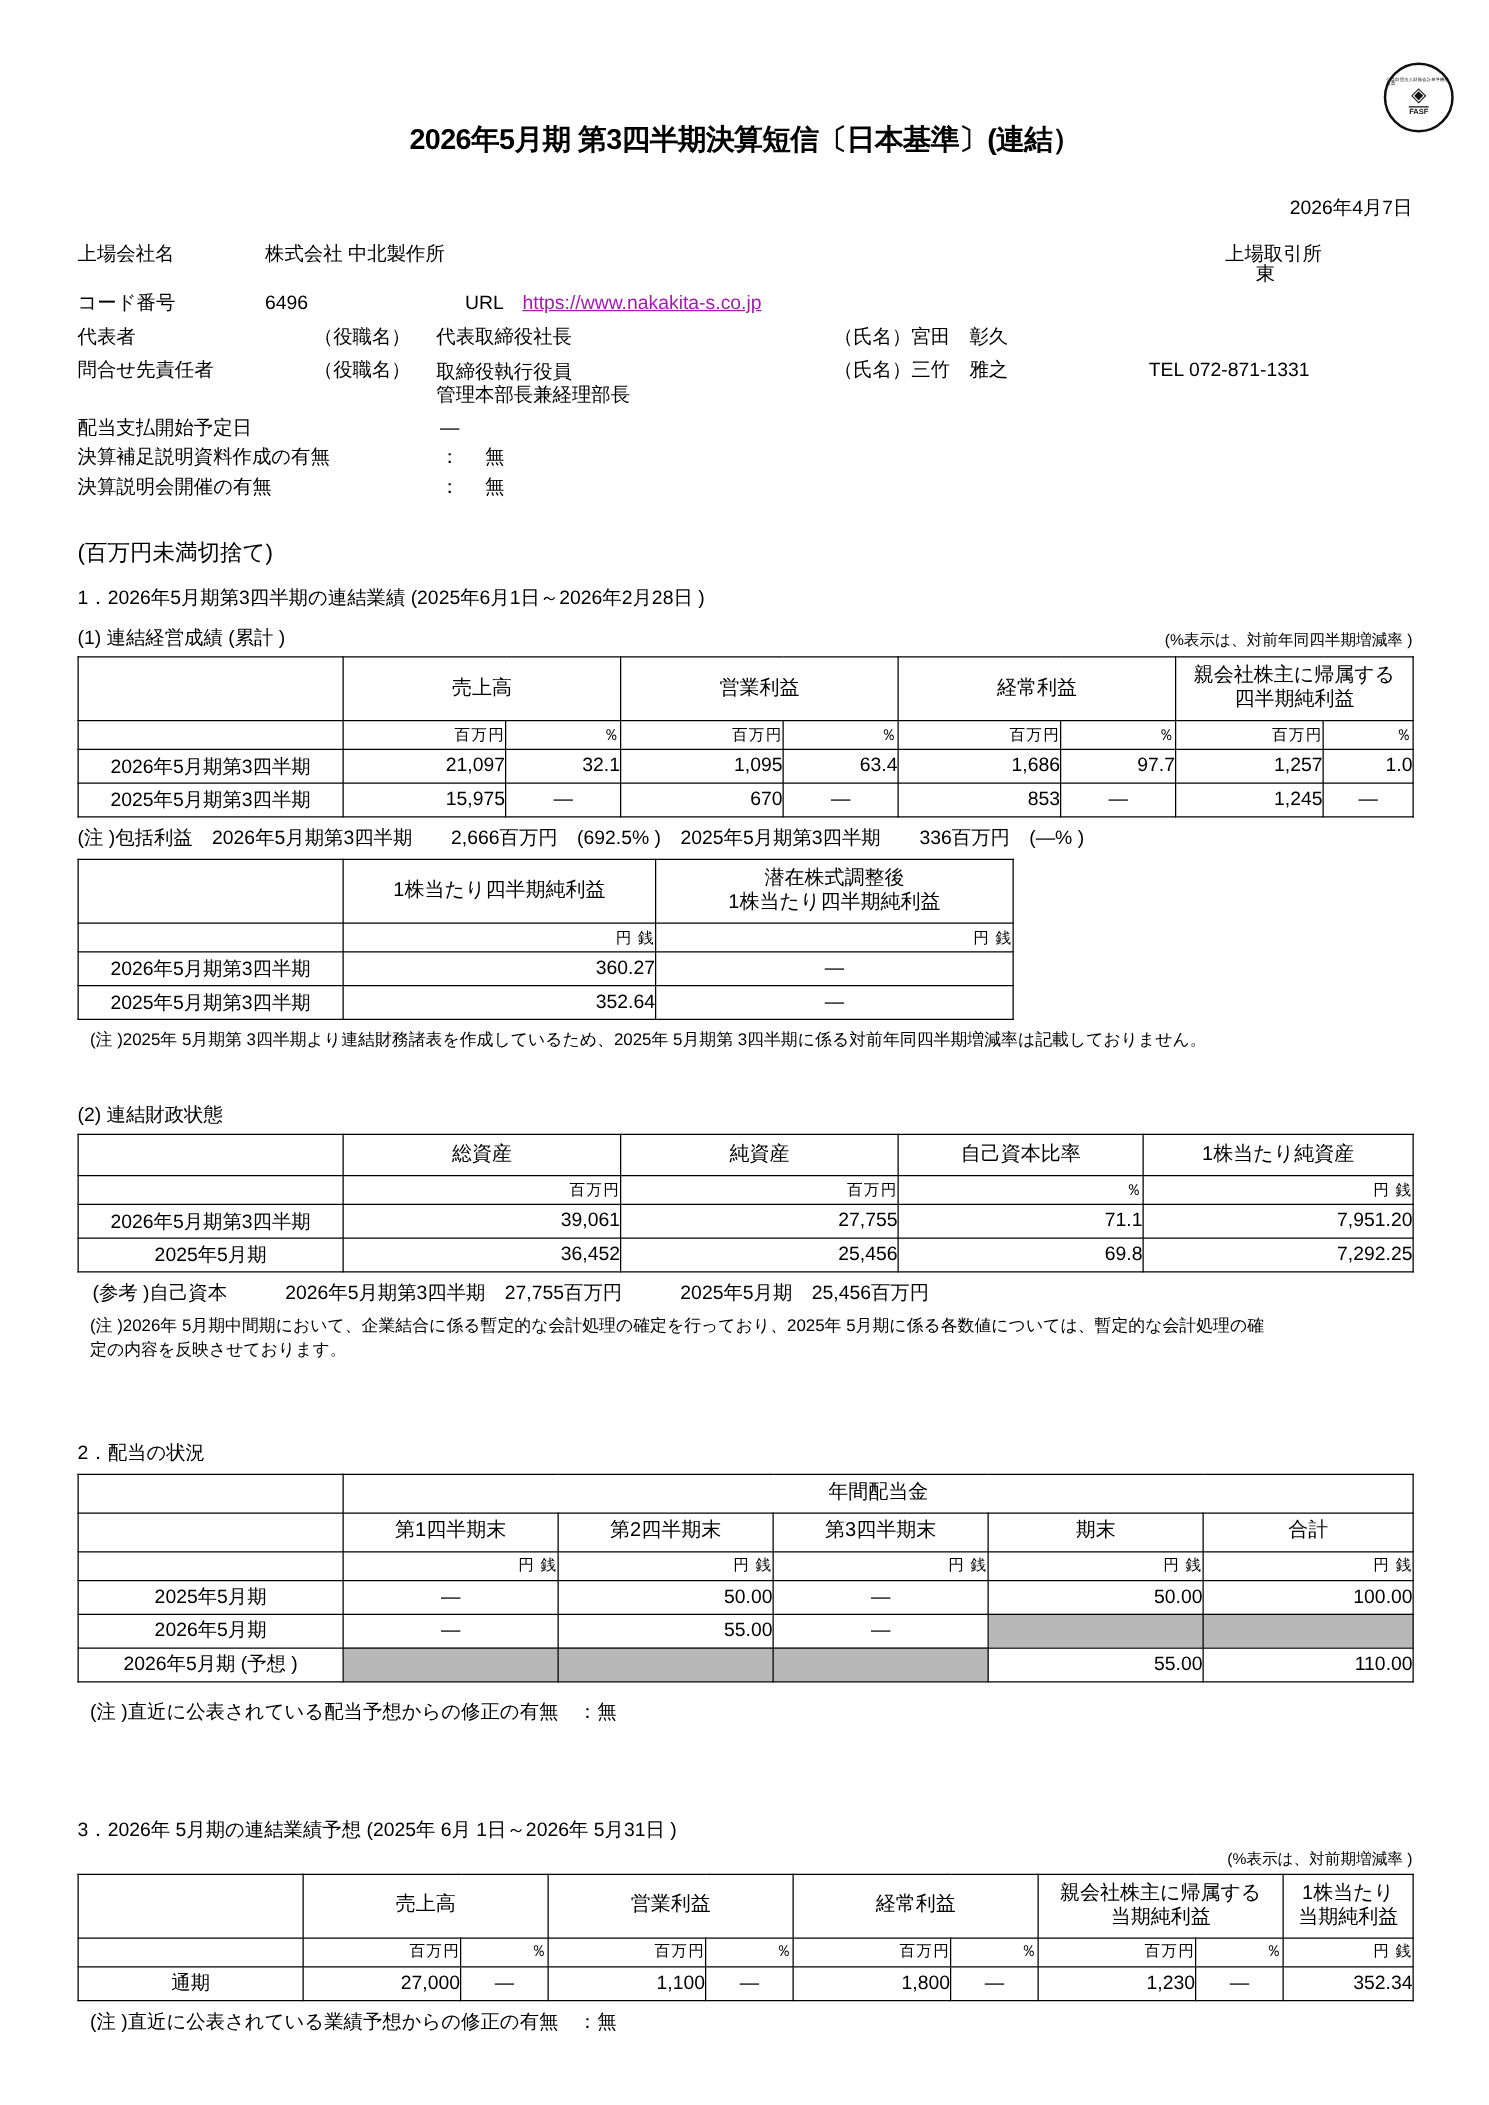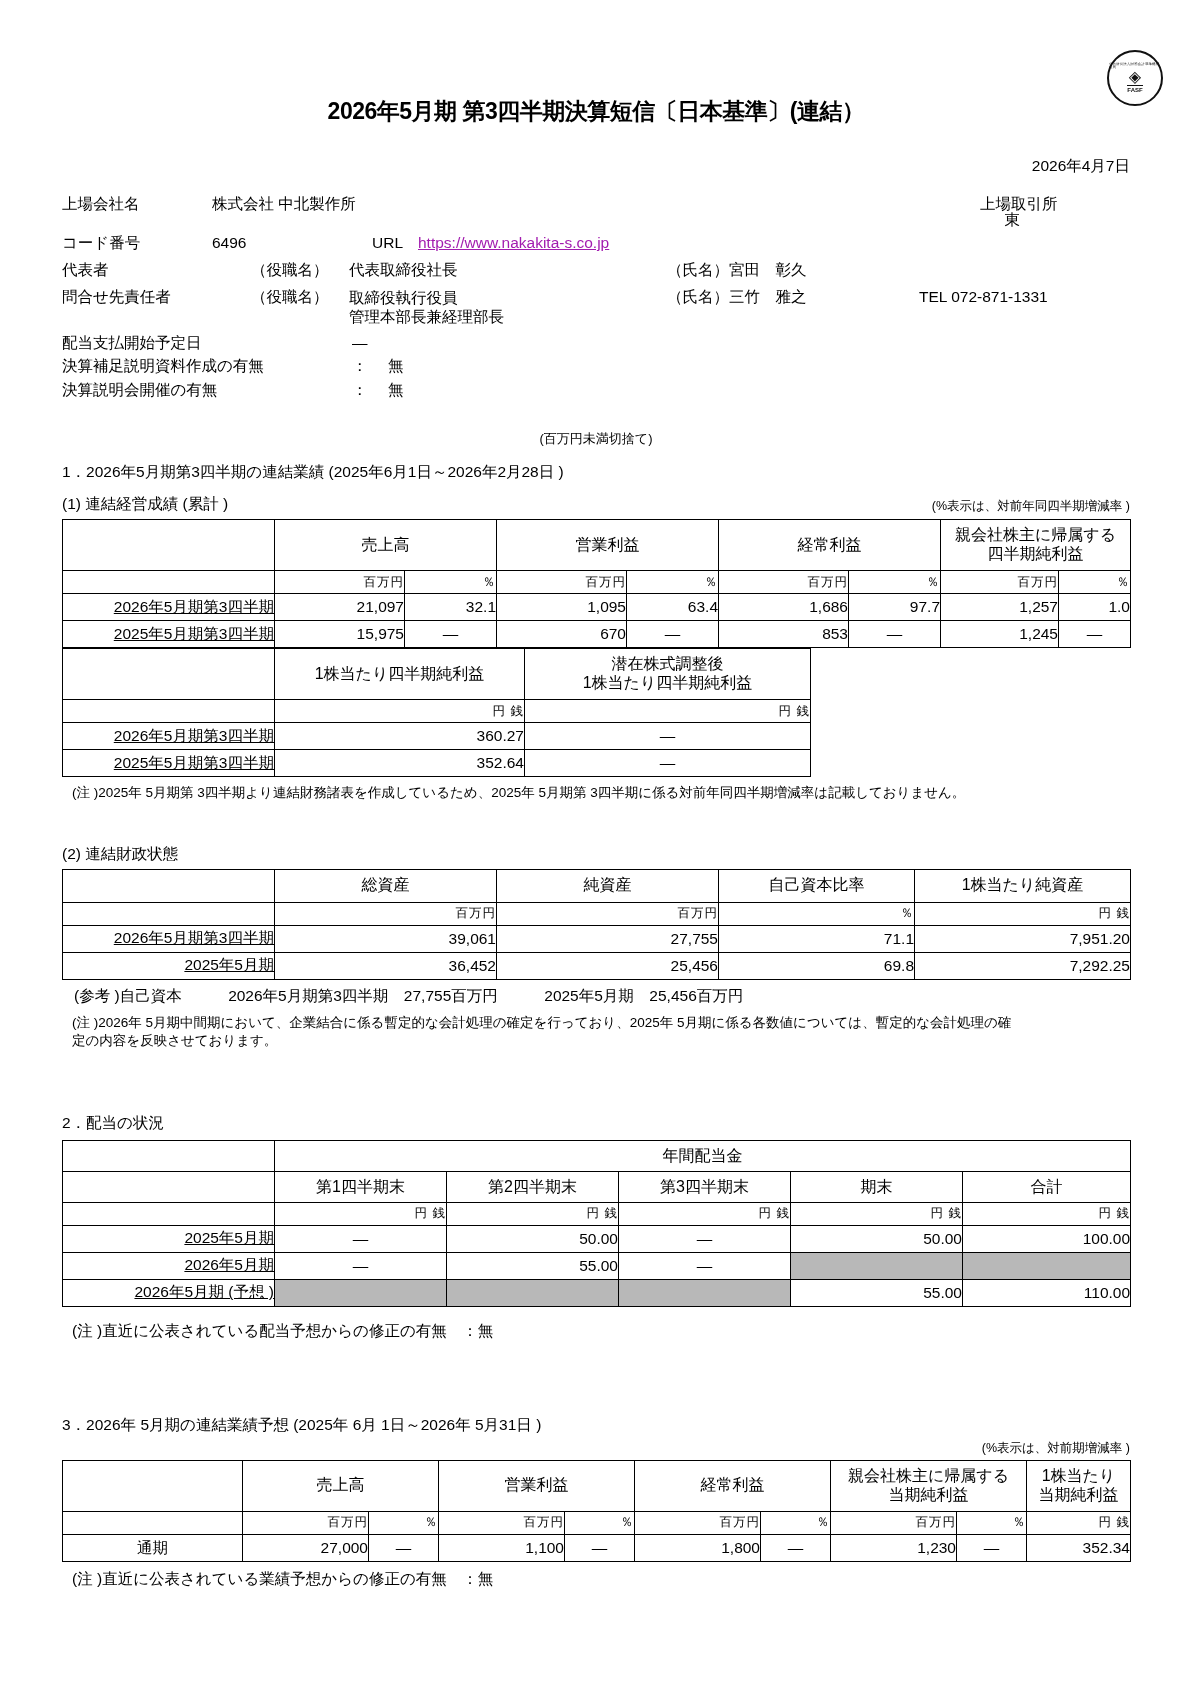--- a/index.html
+++ b/index.html
@@ -110,22 +110,22 @@
   .code-lbl  { width: 150px; }
   .code-val  { width: 160px; }
   .url-lbl   { width: 46px; }
 
   .memo-row { display: flex; font-size: 15.5px; margin-bottom: 8px; }
   .memo-lbl { width: 290px; }
   .memo-col { width: 36px; }
   .memo-val { }
 
   .unit-note {
-    text-align: center;
-    font-size: 13px;
+    text-align: left;
+    font-size: 18px;
     margin-top: 33px;
   }
 
   .sec-h {
     font-size: 15.5px;
     margin-top: 14px;
     margin-bottom: 11px;
   }
   .sub-h {
     font-size: 15.5px;
@@ -167,26 +167,25 @@
   }
   .th-c.tall { height: 50px; }
   .unit-cell {
     text-align: right;
     font-size: 12.5px;
     height: 22px;
     padding-right: 4px;
     letter-spacing: 1px;
   }
   .rowlabel {
-    text-align: right;
+    text-align: center;
     padding-left: 4px;
     height: 26px;
     font-size: 15.5px;
     white-space: nowrap;
-    text-decoration: underline;
   }
   .num {
     text-align: right;
     padding-right: 5px;
     height: 26px;
     font-size: 15.5px;
   }
   .dash {
     text-align: center;
     height: 26px;
@@ -345,20 +344,21 @@
         <td class="num">670</td>
         <td class="dash">—</td>
         <td class="num">853</td>
         <td class="dash">—</td>
         <td class="num">1,245</td>
         <td class="dash">—</td>
       </tr>
     </tbody>
       </table>
 
+    <div class="note note-big">(注 )包括利益　2026年5月期第3四半期　　2,666百万円　(692.5% )　2025年5月期第3四半期　　336百万円　(—% )</div>
 
     <table class="fin" style="width:748px">
       <colgroup>
         <col style="width:212px">
           <col style="width:250px">
           <col style="width:286px">
       </colgroup>
       <tbody>
           <tr>
         <td class="th-c tall"></td>

